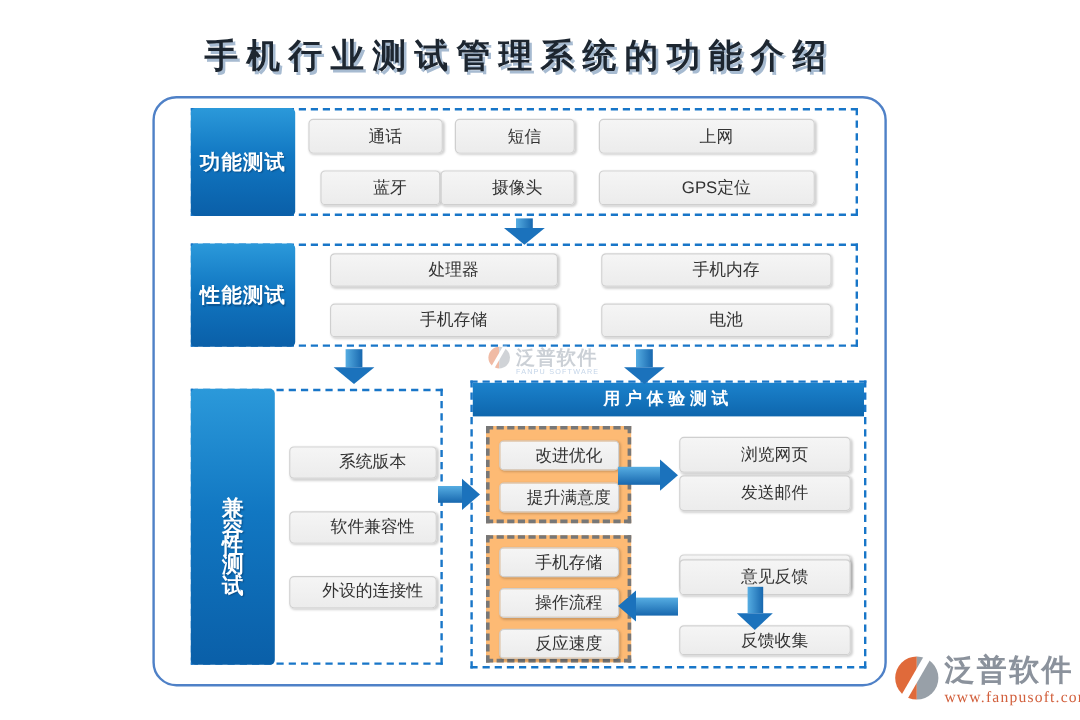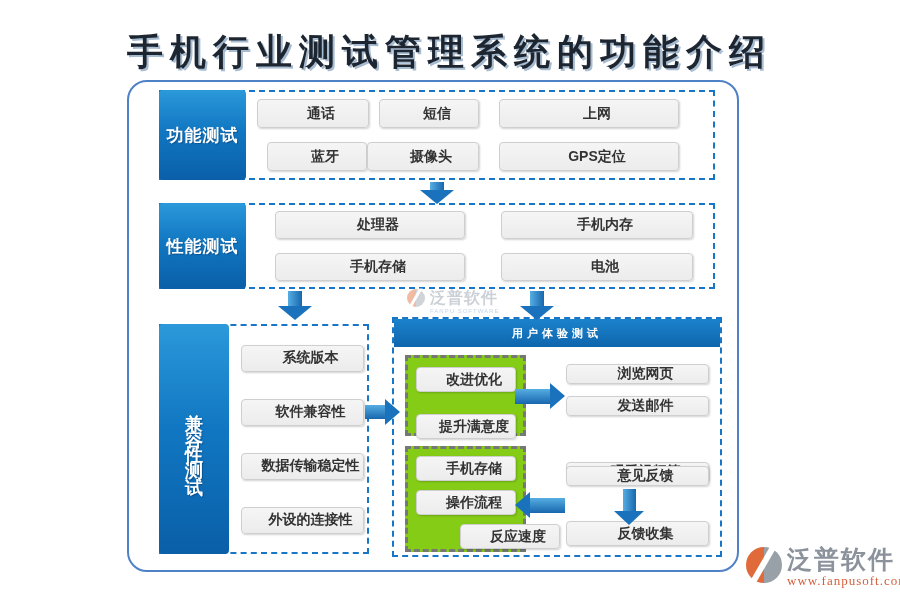--- a/index.html
+++ b/index.html
@@ -3,21 +3,21 @@
 <meta charset="utf-8">
 <style>
   * { margin:0; padding:0; box-sizing:border-box; }
   html,body { width:900px; height:600px; background:#ffffff; overflow:hidden;
               font-family:"Liberation Sans","DejaVu Sans",sans-serif; }
   .stage { position:relative; width:900px; height:600px; }
 
   
   .title { position:absolute; left:127px; top:28px; width:612px; text-align:center;
            font-family:"Liberation Serif","DejaVu Serif",serif; font-weight:700;
-           font-size:36px; letter-spacing:7px; color:#1d2630;
+           font-size:28px; letter-spacing:7px; color:#1d2630;
            text-shadow:2px 2px 0 rgba(120,150,185,.65); white-space:nowrap; }
 
   
   .container { position:absolute; left:127px; top:80px; width:612px; height:492px;
                border:2px solid #4f81c7; border-radius:20px; }
 
   
   .bdash { position:absolute; border:2px dashed #1876c8; background:#ffffff; }
   .row1 { left:30px; top:8px;   width:556px; height:90px; }
   .row2 { left:30px; top:121px; width:556px; height:86px; }
@@ -31,21 +31,21 @@
                 color:#ffffff; font-weight:700; font-size:17px; letter-spacing:1px;
                 text-shadow:1px 1px 1px rgba(0,40,80,.4); z-index:2; }
   .compat .side-label { width:70px; }
   .v-label { writing-mode:vertical-rl; text-orientation:upright; letter-spacing:16px;
              font-size:18px; }
 
   
   .gbtn { background:linear-gradient(180deg,#f5f5f5,#ececec); border:1px solid #cfcfcf;
           border-radius:4px; box-shadow:1px 1px 2px rgba(0,0,0,.18);
           display:flex; align-items:center; justify-content:center;
-          font-size:14px; font-weight:700; color:#333333; white-space:nowrap;padding-left:16px; }
+          font-size:14px; font-weight:400; color:#333333; white-space:nowrap;padding-left:16px; }
 
   
   .btn-area { position:absolute; left:96px; right:12px; top:0; bottom:0;
               display:flex; flex-direction:column; justify-content:center; gap:14px; }
   .brow { display:flex; }
   .f-c1 { width:112px; height:29px; }
   .f-c2 { width:100px; height:29px; margin-left:10px; }
   .f-c3 { width:180px; height:29px; margin-left:20px; }
   
   .p-c1 { width:190px; height:28px; margin-left:18px; }
@@ -53,28 +53,28 @@
 
   
   .compat-col { position:absolute; left:80px; top:0; bottom:0; width:123px;
                 display:flex; flex-direction:column; justify-content:center; gap:27px; }
   .compat-col .gbtn { height:27px; width:123px; }
 
   
   .ux-header { position:absolute; left:0; top:0; right:0; height:28px;
                background:linear-gradient(180deg,#1b82cc,#0e66ad);
                display:flex; align-items:center; justify-content:center;
-               color:#ffffff; font-weight:700; font-size:11px; letter-spacing:4px; }
-  .gdash { position:absolute; border:3px dashed #777777; background:#84cc16; }
+               color:#ffffff; font-weight:700; font-size:14px; letter-spacing:4px; }
+  .gdash { position:absolute; border:3px dashed #777777; background:#fdba74; }
   .goals-box   { left:11px; top:36px; width:121px; height:81px; }
   .aspects-box { left:11px; top:127px; width:121px; height:106px; }
   .gdash .gbtn { position:absolute; left:8px; width:100px; height:25px; font-size:14px; }
-  .goal-1 { top:9px; }  .goal-2 { top:44px;margin-top:12px; }
-  .asp-1 { top:7px; height:23px; } .asp-2 { top:41px; height:23px; } .asp-3 { top:75px; height:23px;margin-left:44px; }
-  .sc { position:absolute; left:172px; width:143px; height:20px; }
+  .goal-1 { top:9px; }  .goal-2 { top:44px; }
+  .asp-1 { top:7px; height:23px; } .asp-2 { top:41px; height:23px; } .asp-3 { top:75px; height:23px; }
+  .sc { position:absolute; left:172px; width:143px; height:30px; }
   .sc-1 { top:45px; } .sc-2 { top:77px; } .sc-3 { top:114px;margin-top:29px; } .sc-4 { top:147px; }
   .sc-collect { top:202px; height:25px; }
 
   
   .arrow { position:absolute; display:flex; align-items:center; z-index:5; }
   .arrow.vert { flex-direction:column; }
   .stem-v { background:linear-gradient(90deg,#56ade2,#1767ae); }
   .stem-h { background:linear-gradient(180deg,#56ade2,#1767ae); }
   .head { width:0; height:0; border-style:solid; border-color:transparent; }
   .head-down  { border-width:14px 17px 0 17px; border-top-color:#1b72bc; }
@@ -156,21 +156,20 @@
         <div class="head head-down"></div>
     </div>
 
     <div class="bdash compat">
       <div class="side-label">
         <span class="v-label">兼容性测试</span>
       </div>
       <div class="compat-col">
         <div class="gbtn">系统版本</div>
         <div class="gbtn">软件兼容性</div>
-        <div class="gbtn">数据传输稳定性</div>
         <div class="gbtn">外设的连接性</div>
       </div>
     </div>
 
     <div class="arrow a4">
       <div class="stem-h"></div>
         <div class="head head-right"></div>
     </div>
 
     <div class="bdash ux">

